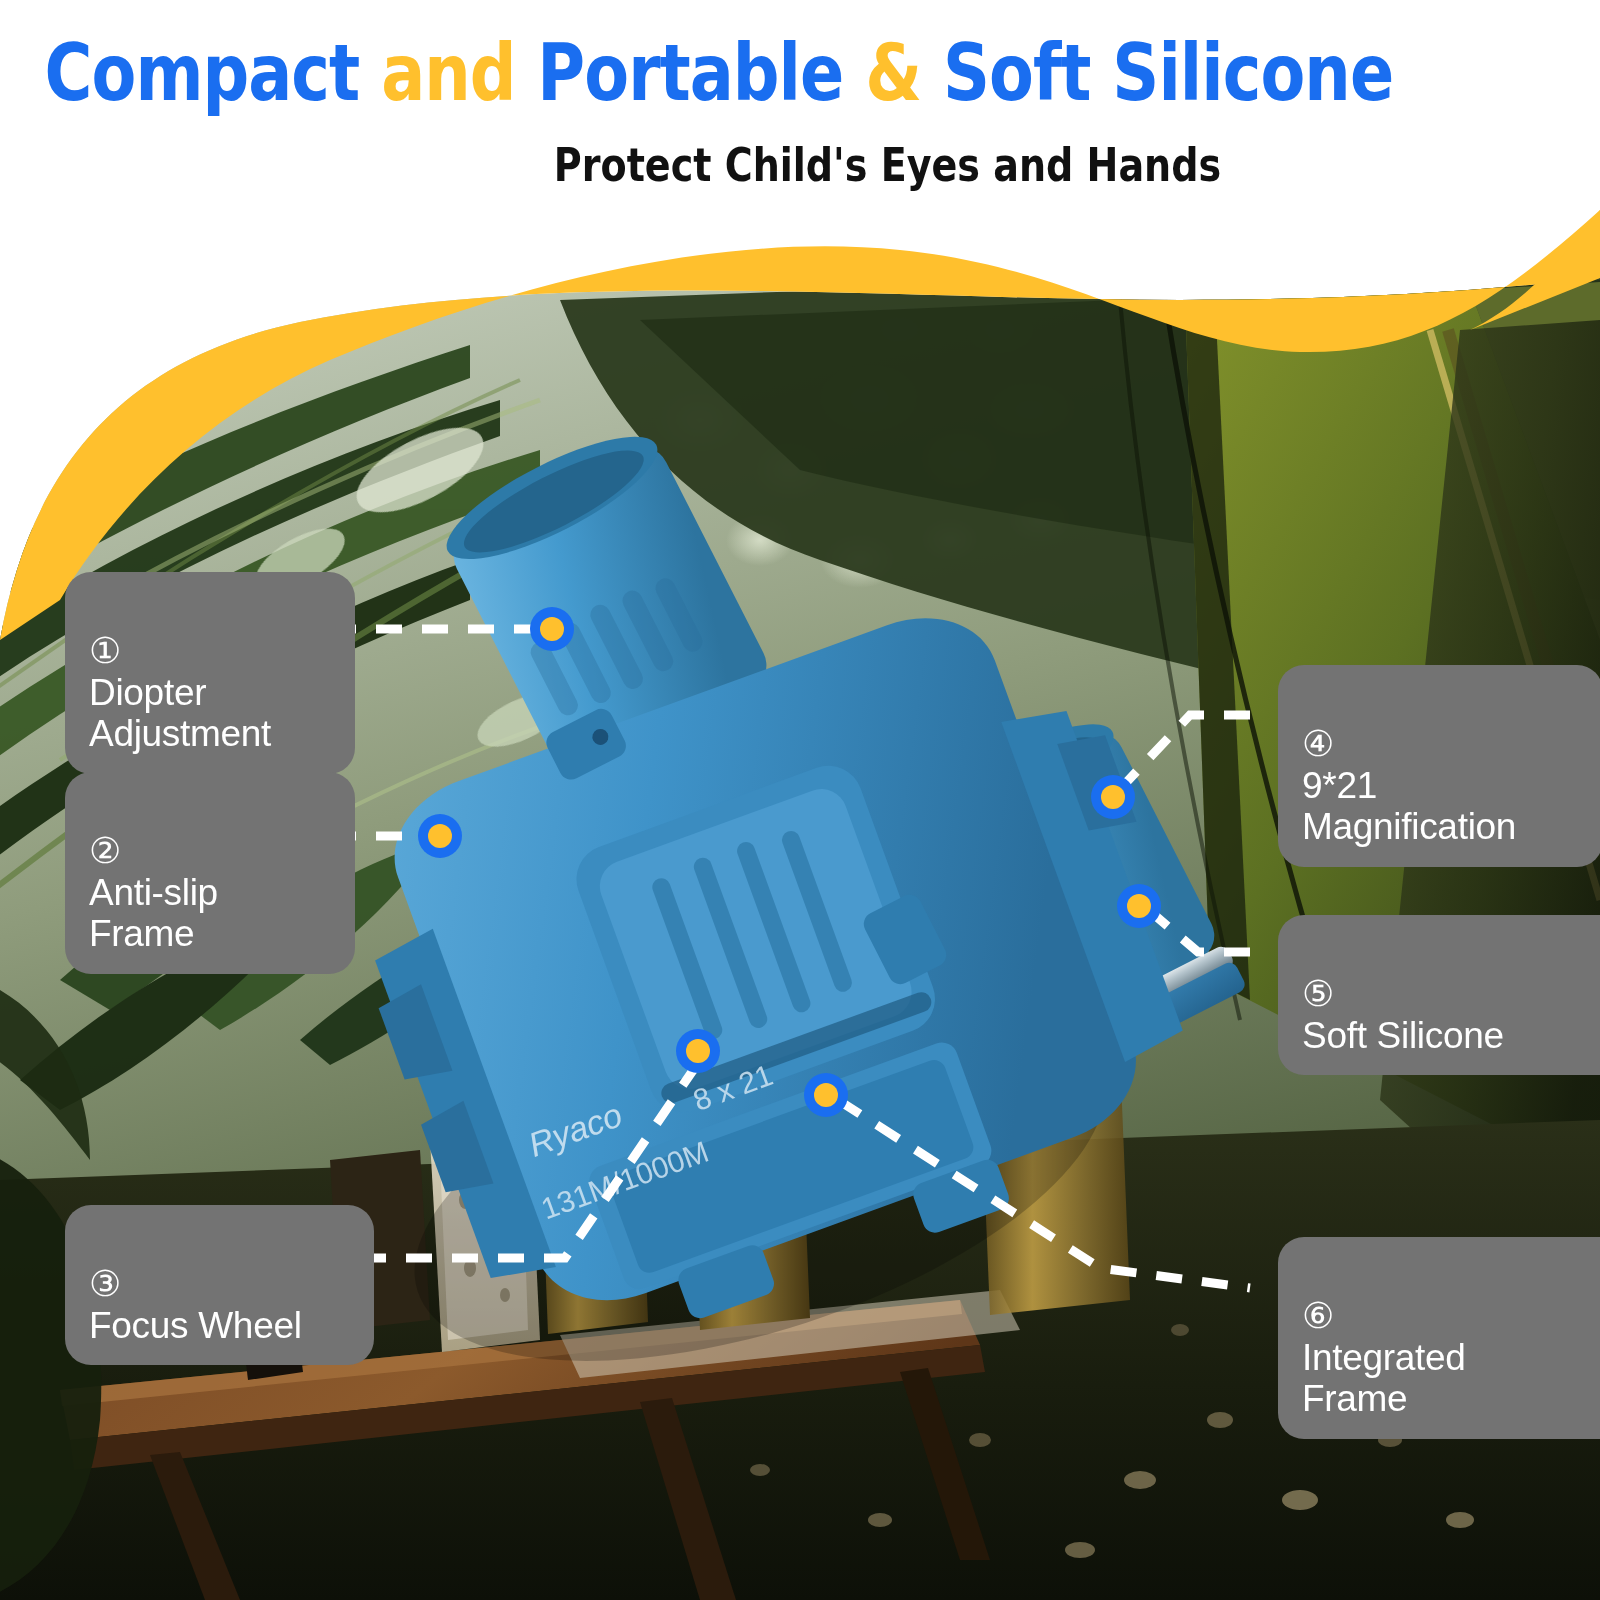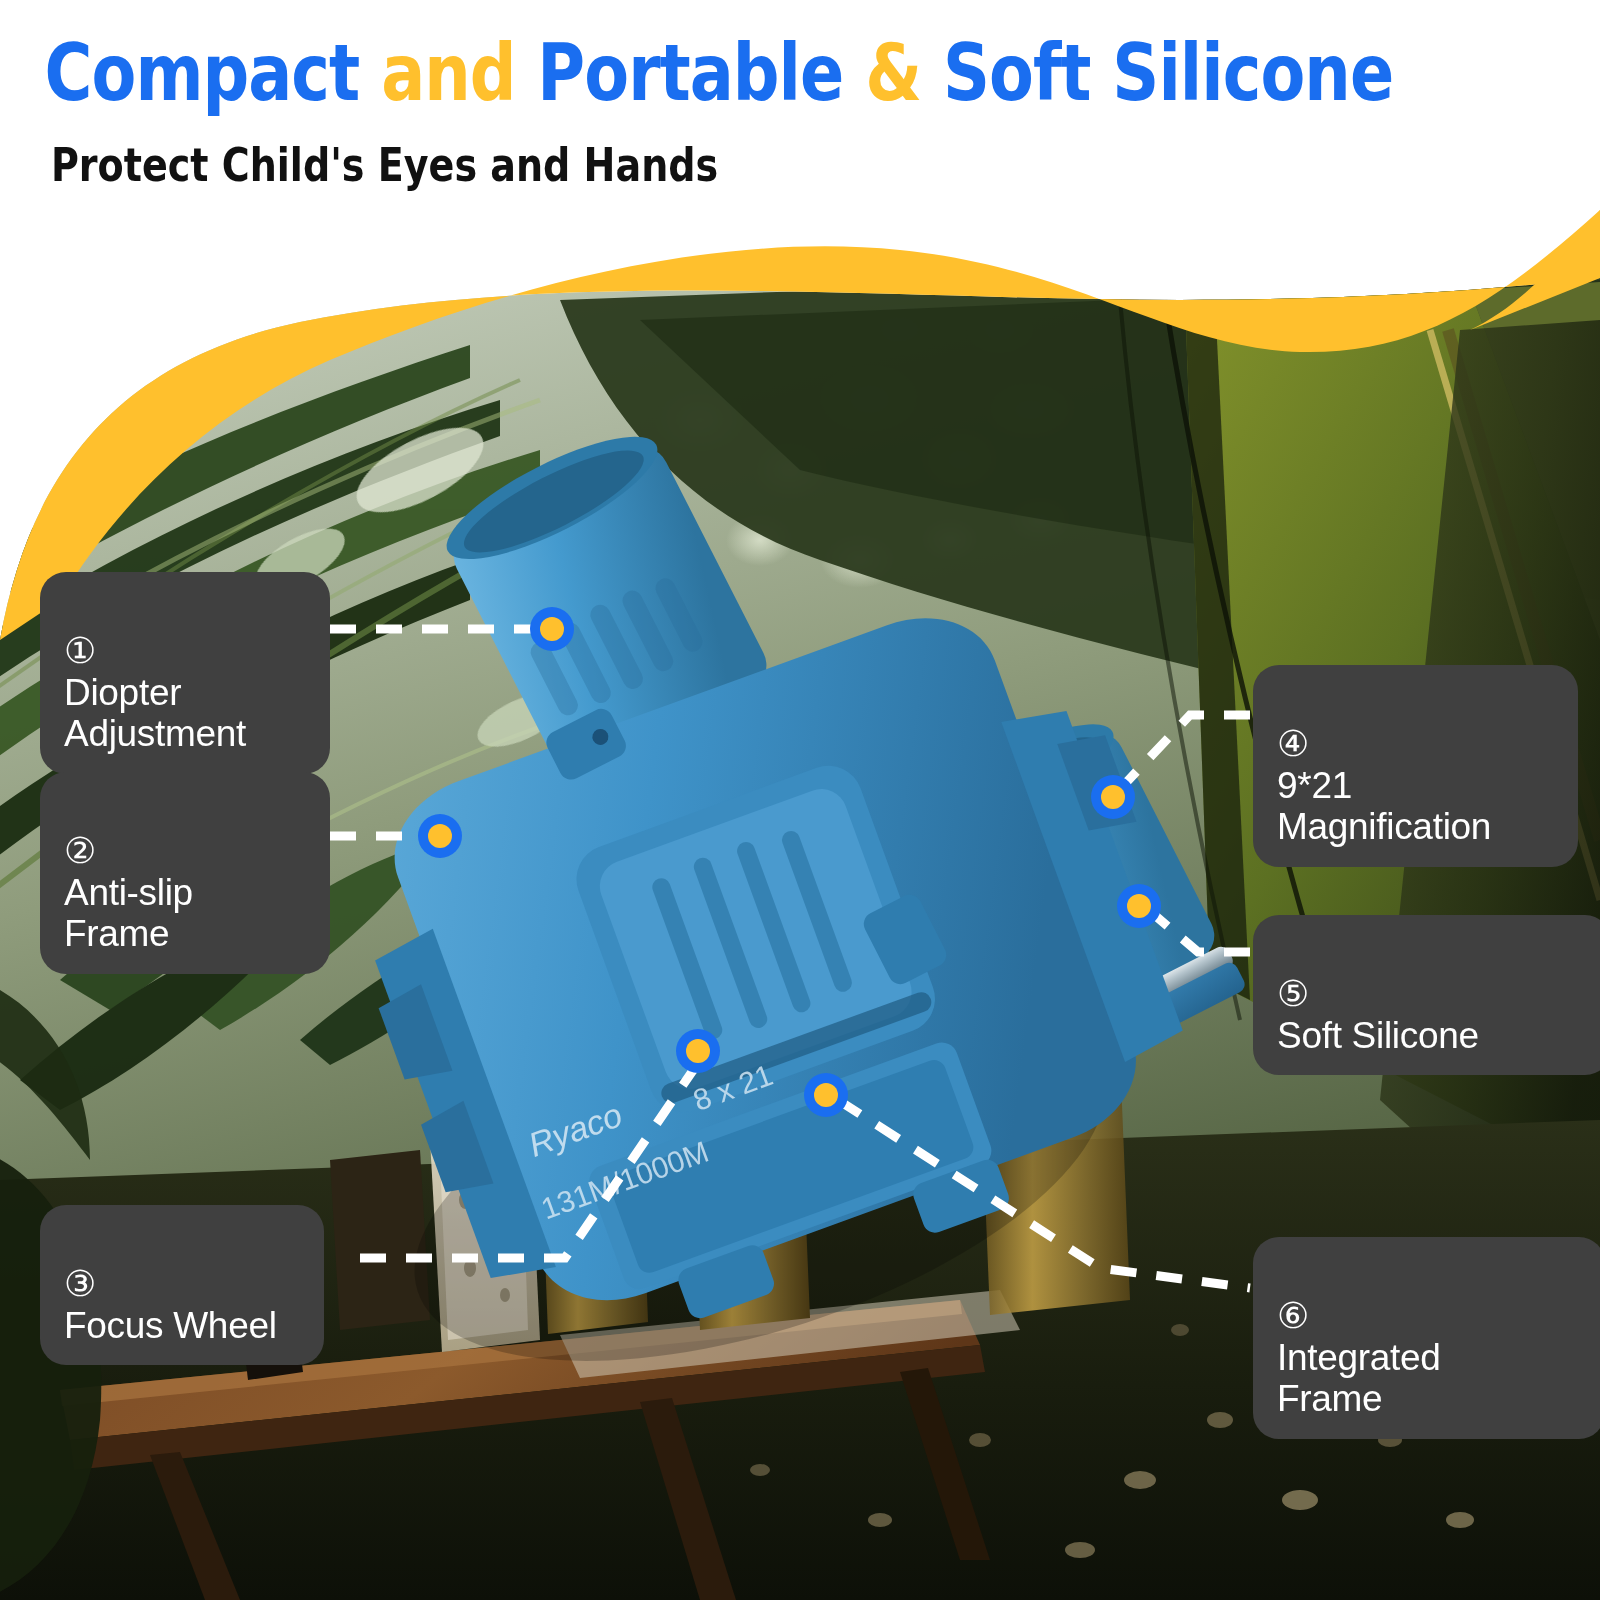--- a/index.html
+++ b/index.html
@@ -6,21 +6,21 @@
   html,body { width:1600px; height:1600px; }
   body {
     font-family:"Liberation Sans", sans-serif;
     background:#ffffff;
     overflow:hidden;
     position:relative;
   }
   #stage { position:absolute; inset:0; width:1600px; height:1600px; overflow:hidden; background:#fff; }
 
   
-  .header { position:absolute; left:0; top:0; width:1272px; height:210px; z-index:40; text-align:left; }
+  .header { position:absolute; left:0; top:0; width:1272px; height:210px; z-index:40; text-align:right; }
   .title {
     font-family:"DejaVu Sans Condensed","Liberation Sans Narrow","Liberation Sans", sans-serif;
     font-weight:800;
     font-size:78px;
     letter-spacing:-1px;
     line-height:1;
     margin-top:34px;
     transform:scaleX(.93);
     white-space:nowrap;
   }
@@ -41,36 +41,37 @@
   .photo-wrap { position:absolute; left:0; top:0; width:1600px; height:1600px; z-index:10; }
   .photo { position:absolute; inset:0; }
   .wave { position:absolute; left:0; top:0; width:1600px; height:1600px; z-index:30; pointer-events:none; }
 
   
   .lines { position:absolute; left:0; top:0; width:1600px; height:1600px; z-index:50; pointer-events:none; }
 
   
   .pill {
     position:absolute; z-index:60;
-    background:#404040;
+    background:#737373;
     color:#ffffff;
     border-radius:26px;
     font-family:"Liberation Sans", sans-serif;
     font-size:37px;
     font-weight:400;
     line-height:1.12;
     padding:17px 24px 19px 24px;
     white-space:pre-line;
     letter-spacing:-.3px;
+    margin-left:25px;
   }
   .pill .num { font-size:36px; }
 
   #pill1 { left:40px;  top:572px;  width:290px; }
   #pill2 { left:40px;  top:772px;  width:290px; }
-  #pill3 { left:40px;  top:1205px; width:284px; }
+  #pill3 { left:40px;  top:1205px; width:309px; }
   #pill4 { left:1253px;top:665px;  width:325px; }
   #pill5 { left:1253px;top:915px;  width:358px; }
   #pill6 { left:1253px;top:1237px; width:352px; }
 </style>
 </head>
 <body>
 
 <div id="stage">
 
   <div class="photo-wrap">

